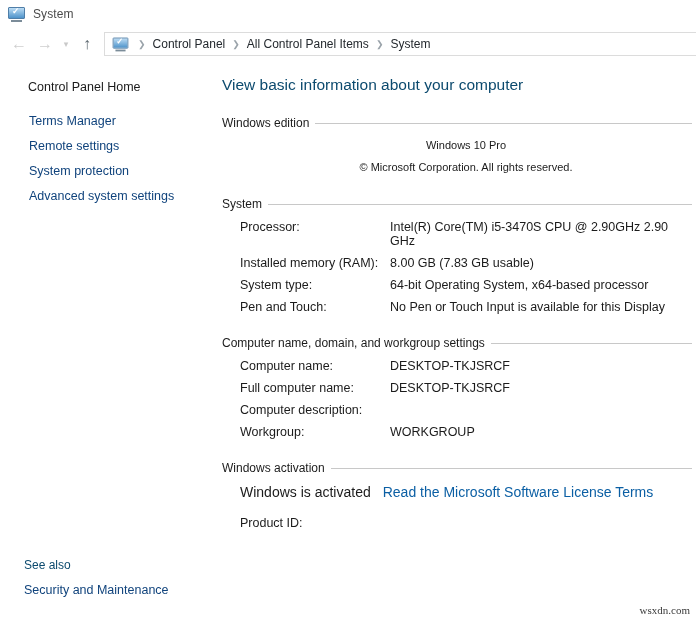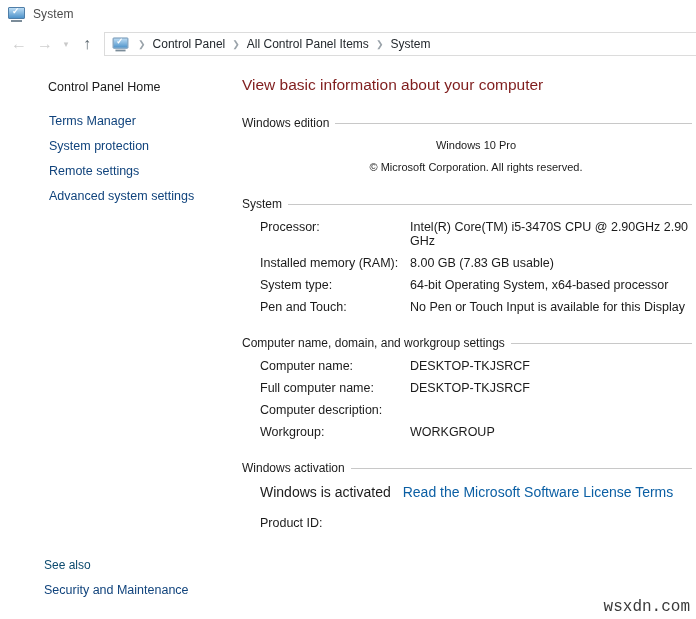--- a/index.html
+++ b/index.html
@@ -107,21 +107,20 @@
     font-size: 9px;
     margin: 0 7px;
     user-select: none;
   }
   .crumbbox .mon-icon { margin-right: 2px; transform: scale(.92); }
 
   
   .content {
     display: flex;
     height: 559px;
-    padding-left: 20px;
   }
   .sidebar {
     width: 212px;
     flex: 0 0 212px;
     padding-top: 20px;
     box-sizing: border-box;
     position: relative;
   }
   .sb-home {
     font-size: 12.5px;
@@ -149,21 +148,21 @@
 
   
   .main {
     flex: 1;
     padding-top: 16px;
     padding-right: 4px;
     box-sizing: border-box;
   }
   .page-title {
     font-size: 15.5px;
-    color: #7f1d1d;
+    color: #0c4a6e;
     margin: 0 0 22px 10px;
     font-weight: normal;
   }
 
   .section-head {
     display: flex;
     align-items: center;
     font-size: 12px;
     color: #1b1b1b;
     margin-left: 10px;
@@ -228,23 +227,23 @@
   .seealso-link {
     font-size: 12.5px;
     color: #10437c;
     margin-left: 24px;
   }
 
   .watermark {
     position: absolute;
     right: 6px;
     bottom: 3px;
-    font-size: 16px;
+    font-size: 11px;
     color: #3a3a3a;
-    font-family: Liberation Mono, monospace;
+    font-family: Liberation Serif, serif;
   }
 </style>
 </head>
 <body>
 
 <div class="titlebar">
   <span class="mon-icon">
     <span class="screen"></span>
     <span class="check">✓</span>
     <span class="stand"></span>
@@ -282,28 +281,28 @@
       <span class="shield-wrap">
         <span class="q tl"></span><span class="q tr"></span><span class="q bl"></span><span class="q br"></span>
       </span>
       <span class="sb-label">Terms Manager</span>
     </div>
 
     <div class="sb-item">
       <span class="shield-wrap">
         <span class="q tl"></span><span class="q tr"></span><span class="q bl"></span><span class="q br"></span>
       </span>
-      <span class="sb-label">System protection</span>
+      <span class="sb-label">Remote settings</span>
     </div>
 
     <div class="sb-item">
       <span class="shield-wrap">
         <span class="q tl"></span><span class="q tr"></span><span class="q bl"></span><span class="q br"></span>
       </span>
-      <span class="sb-label">Remote settings</span>
+      <span class="sb-label">System protection</span>
     </div>
 
     <div class="sb-item">
       <span class="shield-wrap">
         <span class="q tl"></span><span class="q tr"></span><span class="q bl"></span><span class="q br"></span>
       </span>
       <span class="sb-label">Advanced system settings</span>
     </div>
 
     <div class="seealso">

